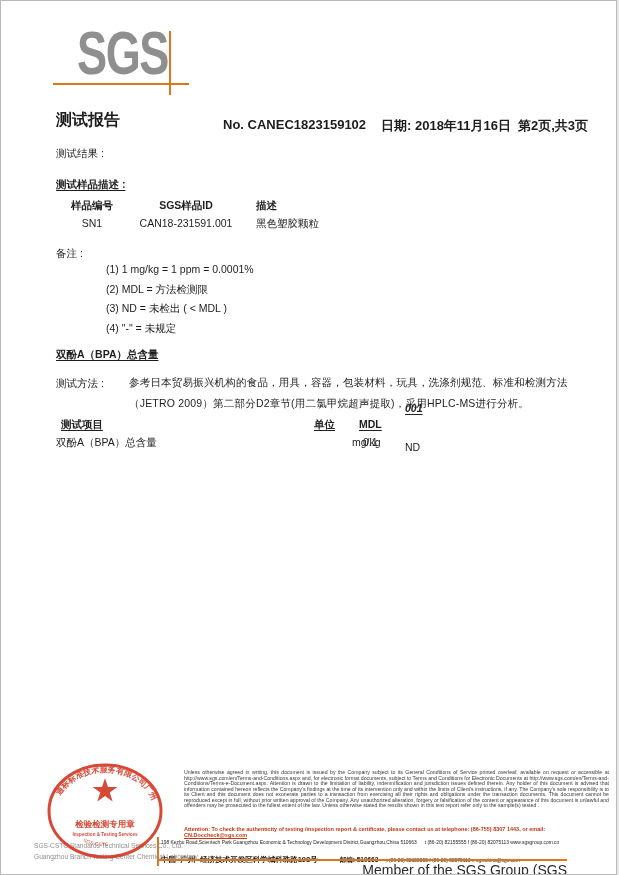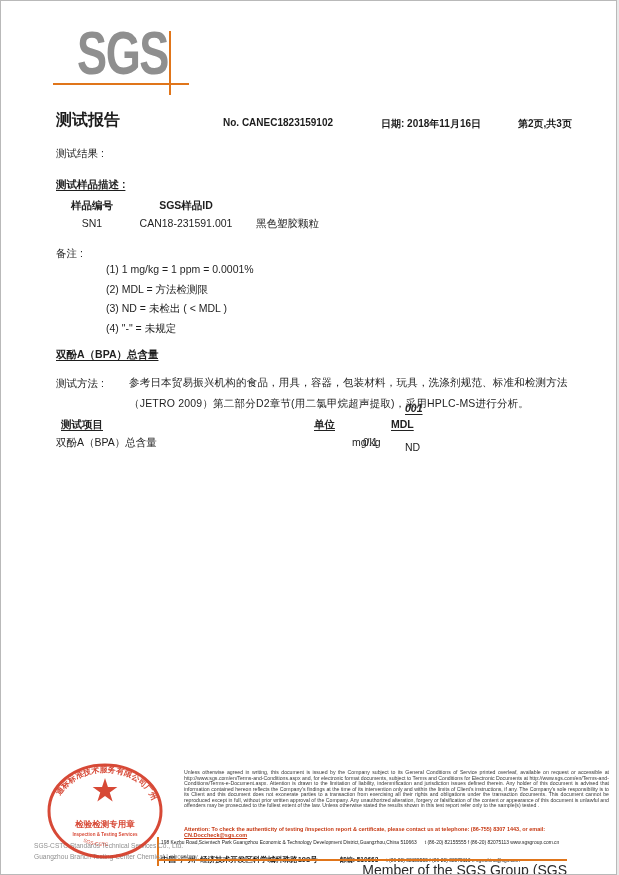--- a/index.html
+++ b/index.html
@@ -20,21 +20,21 @@
   .logo-text {
     position:absolute; left:24px; top:-6px;
     font-size:61px; font-weight:bold; color:#8f8f8f; line-height:61px;
     letter-spacing:-2px; transform:scaleX(0.74); transform-origin:0 0;
   }
   .logo-hline { position:absolute; left:0; top:54px; width:136px; height:2px; background:#e0751a; }
   .logo-vline { position:absolute; left:116px; top:2px; width:2px; height:64px; background:#e0751a; }
 
   
   .title { left:55px; top:109px; font-size:16px; font-weight:bold; color:#1c1c1c; }
-  .hmeta { font-size:10px; font-weight:bold; color:#1c1c1c; }
+  .hmeta { font-size:13px; font-weight:bold; color:#1c1c1c; }
   .rno    { left:222px; top:116px; }
   .rdate  { left:380px; top:116px; }
   .rpages { left:517px; top:116px; }
 
   
   .bodytext { font-size:10.5px; color:#1e1e1e; }
   .results-label  { left:55px; top:146px; }
   .sample-heading { left:55px; top:177px; font-weight:bold; text-decoration:underline; text-underline-offset:2px; }
 
   .sample-table { left:55px; top:198px; }
@@ -50,21 +50,21 @@
 
   .bpa-heading { left:55px; top:347px; font-weight:bold; text-decoration:underline; text-underline-offset:2px; }
   .method-label { left:55px; top:376px; }
   .method-text  { left:128px; top:371px; width:452px; line-height:21px; letter-spacing:0.2px; }
 
   .rt-cell { position:absolute; font-size:10.5px; }
   .rt-head { font-weight:bold; text-decoration:underline; text-underline-offset:2px; }
   .rt-ital { font-style:italic; }
   .rt-h-item { left:60px;  top:417px; }
   .rt-h-unit { left:313px; top:417px; }
-  .rt-h-mdl  { left:358px; top:417px;margin-left:32px; }
+  .rt-h-mdl  { left:358px; top:417px; }
   .rt-h-sid  { left:404px; top:401px; }
   .rt-r-item { left:55px;  top:435px; }
   .rt-r-unit { left:307px; top:435px;margin-left:44px; }
   .rt-r-mdl  { left:362px; top:435px; }
   .rt-r-val  { left:404px; top:440px; }
 
   
   .disclaimer {
     left:183px; top:769px; width:425px;
     font-size:5.2px; line-height:5.5px; text-align:justify; color:#3a3a3a;
@@ -106,20 +106,21 @@
   <div class="abs hmeta rdate">日期: 2018年11月16日</div>
   <div class="abs hmeta rpages">第2页,共3页</div>
 
   <div class="abs bodytext results-label">测试结果 :</div>
   <div class="abs bodytext sample-heading">测试样品描述 :</div>
 
   <div class="abs bodytext sample-table">
     <div class="st-row st-head">
       <span class="st-c1">样品编号</span>
       <span class="st-c2">SGS样品ID</span>
+      <span class="st-c3">描述</span>
     </div>
     <div class="st-row">
       <span class="st-c1">SN1</span>
       <span class="st-c2">CAN18-231591.001</span>
       <span class="st-c3">黑色塑胶颗粒</span>
     </div>
   </div>
 
   <div class="abs bodytext notes-label">备注 :</div>
   <div class="abs bodytext notes">

